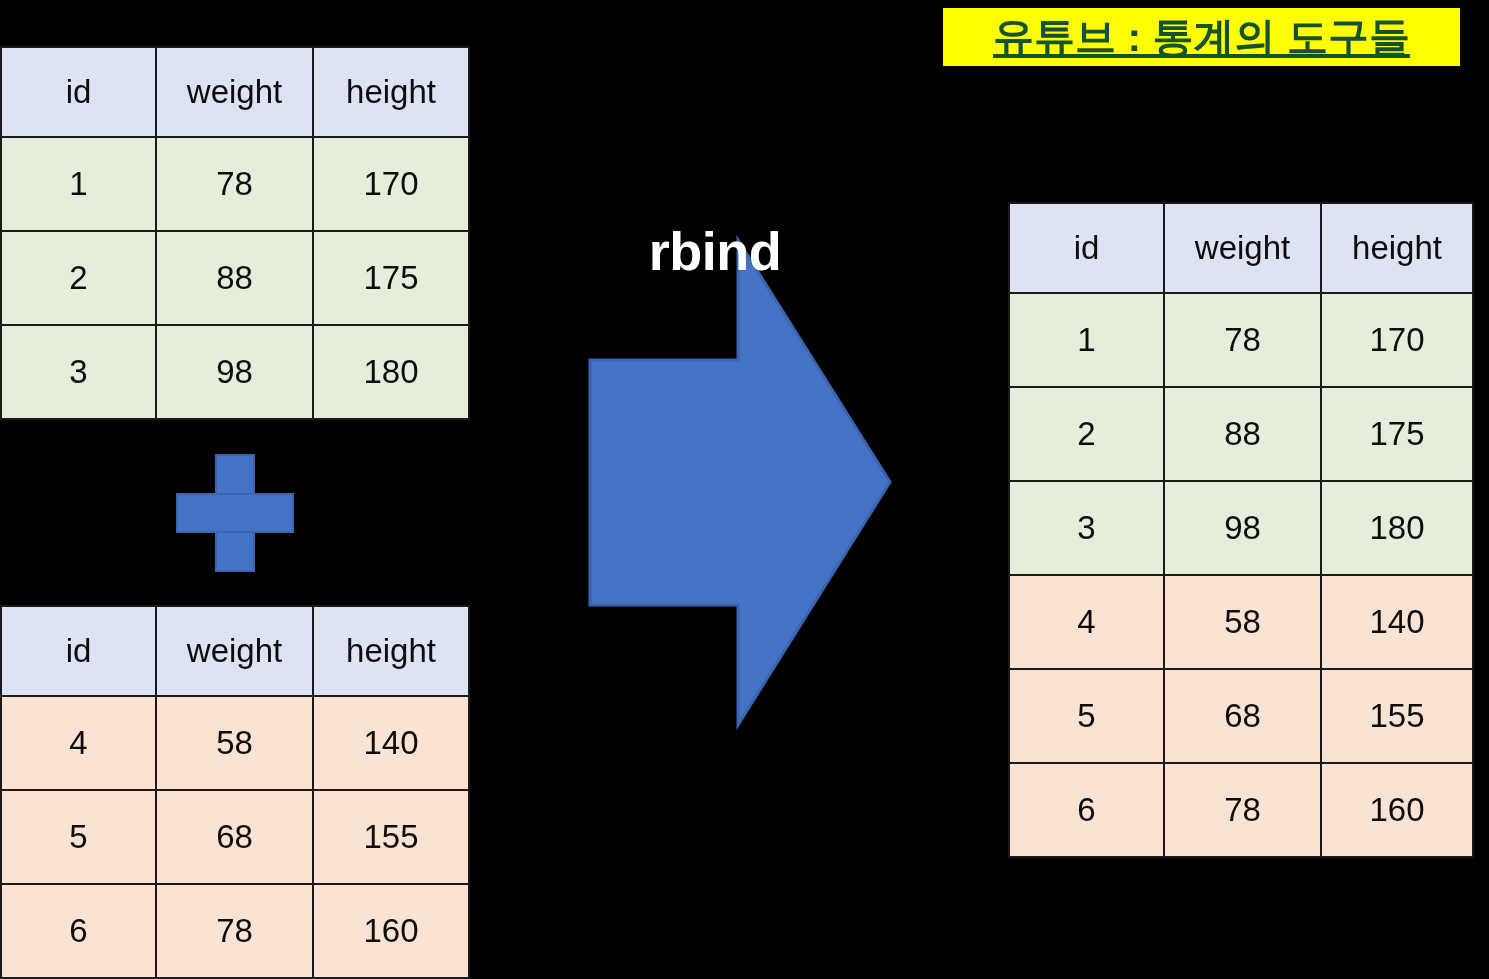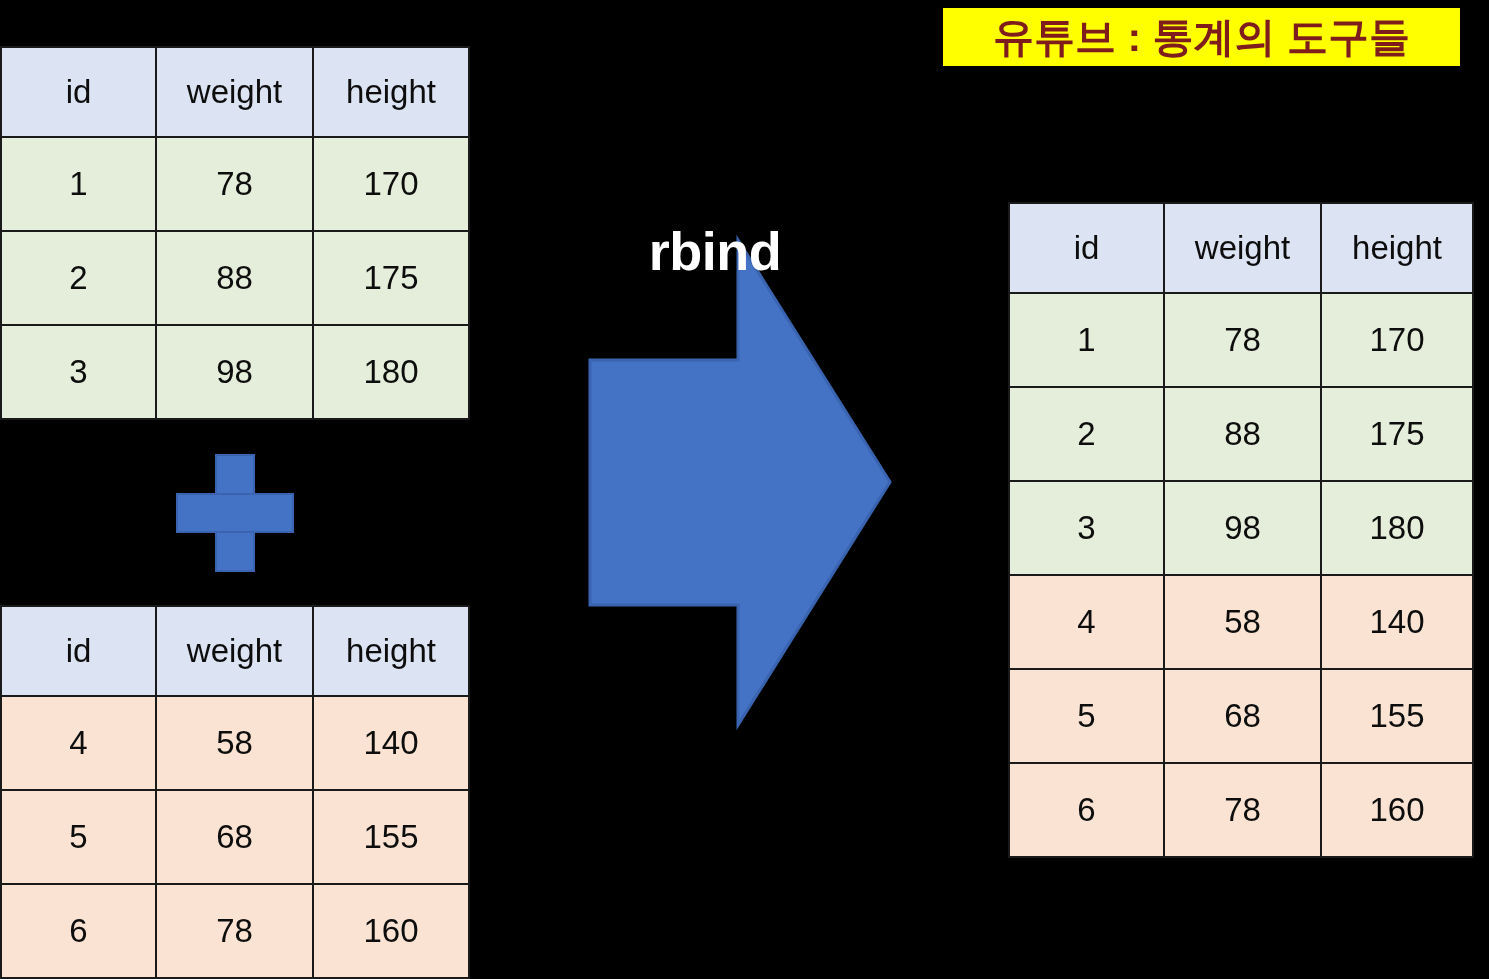--- a/index.html
+++ b/index.html
@@ -24,21 +24,22 @@
     height: 58px;
     background: #FFFF00;
     display: flex;
     align-items: center;
     justify-content: center;
     box-sizing: border-box;
   }
   .title-text {
     font-size: 41px;
     font-weight: bold;
-    color: #7f1d1d;
+    color: #14532d;
+    text-decoration: underline;
     text-underline-offset: 3px;
     letter-spacing: 0px;
     white-space: nowrap;
     line-height: 1;
   }
 
   
   .dtable {
     position: absolute;
     border-collapse: collapse;

